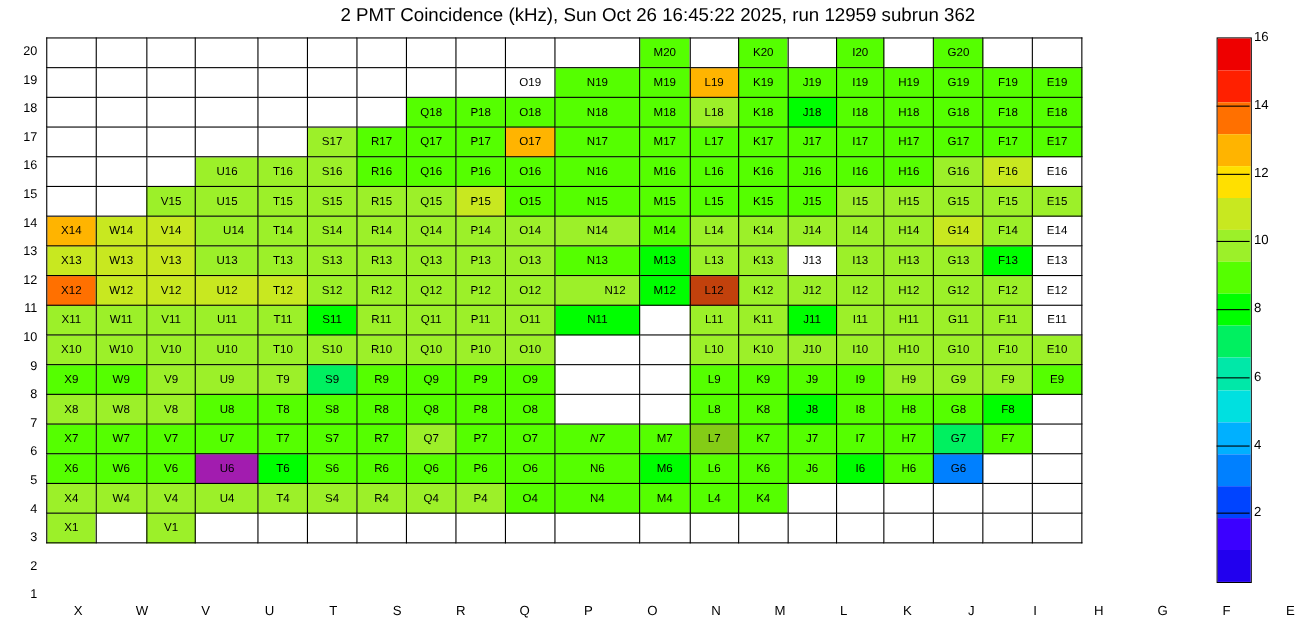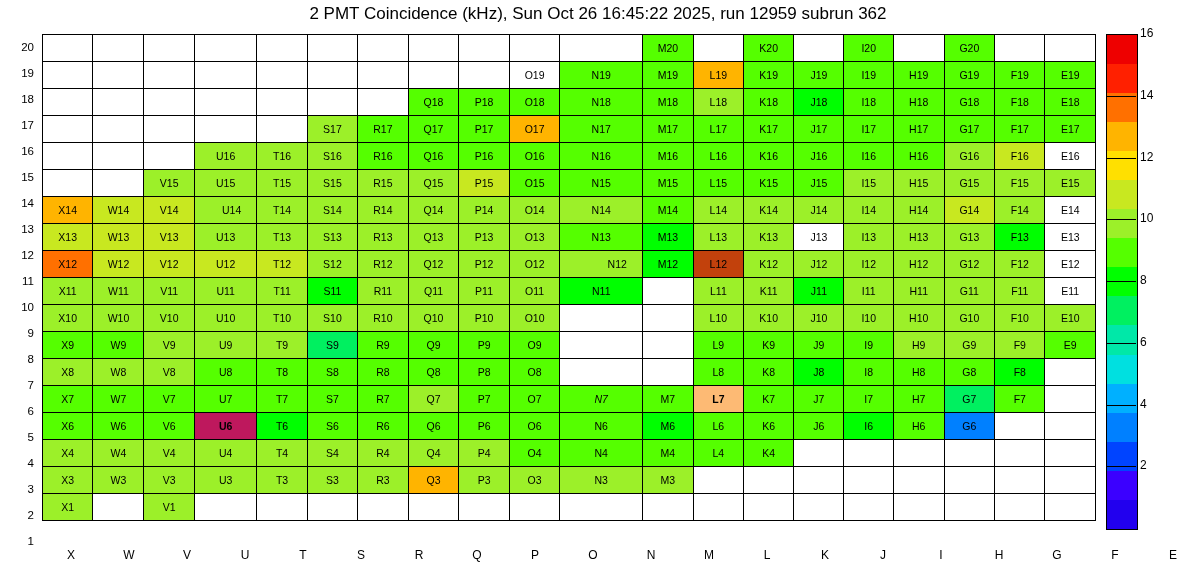--- a/index.html
+++ b/index.html
@@ -1,17 +1,17 @@
 <!DOCTYPE html>
 <html><head>
 <meta charset="utf-8">
 <style>
   html,body{margin:0;padding:0;background:#fff;}
   body{width:1196px;height:572px;font-family:"Liberation Sans",sans-serif;overflow:hidden;}
-  #wrap{position:relative;width:1096px;height:572px;}
+  #wrap{position:relative;width:984px;height:572px;}
   #title{position:absolute;left:0;top:4px;width:1196px;text-align:center;font-size:17px;color:#000;}
   
   #grid{position:absolute;left:42px;top:34px;border-collapse:collapse;}
   #grid td{width:58px;height:26px;border:1px solid #000;text-align:center;font-size:10.5px;color:#000;padding:0;}
   #grid td.empty{background:#fff;}
   
   .rowlab{position:absolute;left:0;width:34px;text-align:right;font-size:11.5px;color:#000;}
   .collab{position:absolute;top:548px;width:58px;text-align:center;font-size:12px;color:#000;}
   
   #cbar{position:absolute;left:1106px;top:34px;width:30px;height:494px;border:1px solid #000;}
@@ -318,34 +318,34 @@
           <td style="background: rgb(85, 255, 0);">V7</td>
           <td style="background: rgb(85, 255, 0);">U7</td>
           <td style="background: rgb(85, 255, 0);">T7</td>
           <td style="background: rgb(85, 255, 0);">S7</td>
           <td style="background: rgb(85, 255, 0);">R7</td>
           <td style="background: rgb(156, 240, 41);">Q7</td>
           <td style="background: rgb(85, 255, 0);">P7</td>
           <td style="background: rgb(85, 255, 0);">O7</td>
           <td style="background: rgb(85, 255, 0); font-style: italic;">N7</td>
           <td style="background: rgb(85, 255, 0);">M7</td>
-          <td style="background: #fdba74; font-weight: bold;">L7</td>
+          <td style="background: #84cc16;">L7</td>
           <td style="background: rgb(85, 255, 0);">K7</td>
           <td style="background: rgb(85, 255, 0);">J7</td>
           <td style="background: rgb(85, 255, 0);">I7</td>
           <td style="background: rgb(85, 255, 0);">H7</td>
           <td style="background: rgb(0, 240, 96);">G7</td>
           <td style="background: rgb(85, 255, 0);">F7</td>
           <td class="empty"></td>
         </tr>
         <tr>
           <td style="background: rgb(85, 255, 0);">X6</td>
           <td style="background: rgb(85, 255, 0);">W6</td>
           <td style="background: rgb(85, 255, 0);">V6</td>
-          <td style="background: #be185d; font-weight: bold;">U6</td>
+          <td style="background: #a21caf;">U6</td>
           <td style="background: rgb(0, 255, 0);">T6</td>
           <td style="background: rgb(85, 255, 0);">S6</td>
           <td style="background: rgb(85, 255, 0);">R6</td>
           <td style="background: rgb(85, 255, 0);">Q6</td>
           <td style="background: rgb(85, 255, 0);">P6</td>
           <td style="background: rgb(85, 255, 0);">O6</td>
           <td style="background: rgb(85, 255, 0);">N6</td>
           <td style="background: rgb(0, 255, 0);">M6</td>
           <td style="background: rgb(85, 255, 0);">L6</td>
           <td style="background: rgb(85, 255, 0);">K6</td>
@@ -364,42 +364,20 @@
           <td style="background: rgb(156, 240, 41);">T4</td>
           <td style="background: rgb(156, 240, 41);">S4</td>
           <td style="background: rgb(156, 240, 41);">R4</td>
           <td style="background: rgb(156, 240, 41);">Q4</td>
           <td style="background: rgb(156, 240, 41);">P4</td>
           <td style="background: rgb(85, 255, 0);">O4</td>
           <td style="background: rgb(85, 255, 0);">N4</td>
           <td style="background: rgb(85, 255, 0);">M4</td>
           <td style="background: rgb(85, 255, 0);">L4</td>
           <td style="background: rgb(85, 255, 0);">K4</td>
-          <td class="empty"></td>
-          <td class="empty"></td>
-          <td class="empty"></td>
-          <td class="empty"></td>
-          <td class="empty"></td>
-          <td class="empty"></td>
-        </tr>
-        <tr>
-          <td style="background: rgb(156, 240, 41);">X3</td>
-          <td style="background: rgb(156, 240, 41);">W3</td>
-          <td style="background: rgb(156, 240, 41);">V3</td>
-          <td style="background: rgb(156, 240, 41);">U3</td>
-          <td style="background: rgb(156, 240, 41);">T3</td>
-          <td style="background: rgb(156, 240, 41);">S3</td>
-          <td style="background: rgb(156, 240, 41);">R3</td>
-          <td style="background: rgb(255, 180, 0);">Q3</td>
-          <td style="background: rgb(156, 240, 41);">P3</td>
-          <td style="background: rgb(156, 240, 41);">O3</td>
-          <td style="background: rgb(156, 240, 41);">N3</td>
-          <td style="background: rgb(156, 240, 41);">M3</td>
-          <td class="empty"></td>
-          <td class="empty"></td>
           <td class="empty"></td>
           <td class="empty"></td>
           <td class="empty"></td>
           <td class="empty"></td>
           <td class="empty"></td>
           <td class="empty"></td>
         </tr>
         <tr>
           <td style="background: rgb(156, 240, 41);">X1</td>
           <td class="empty"></td>

